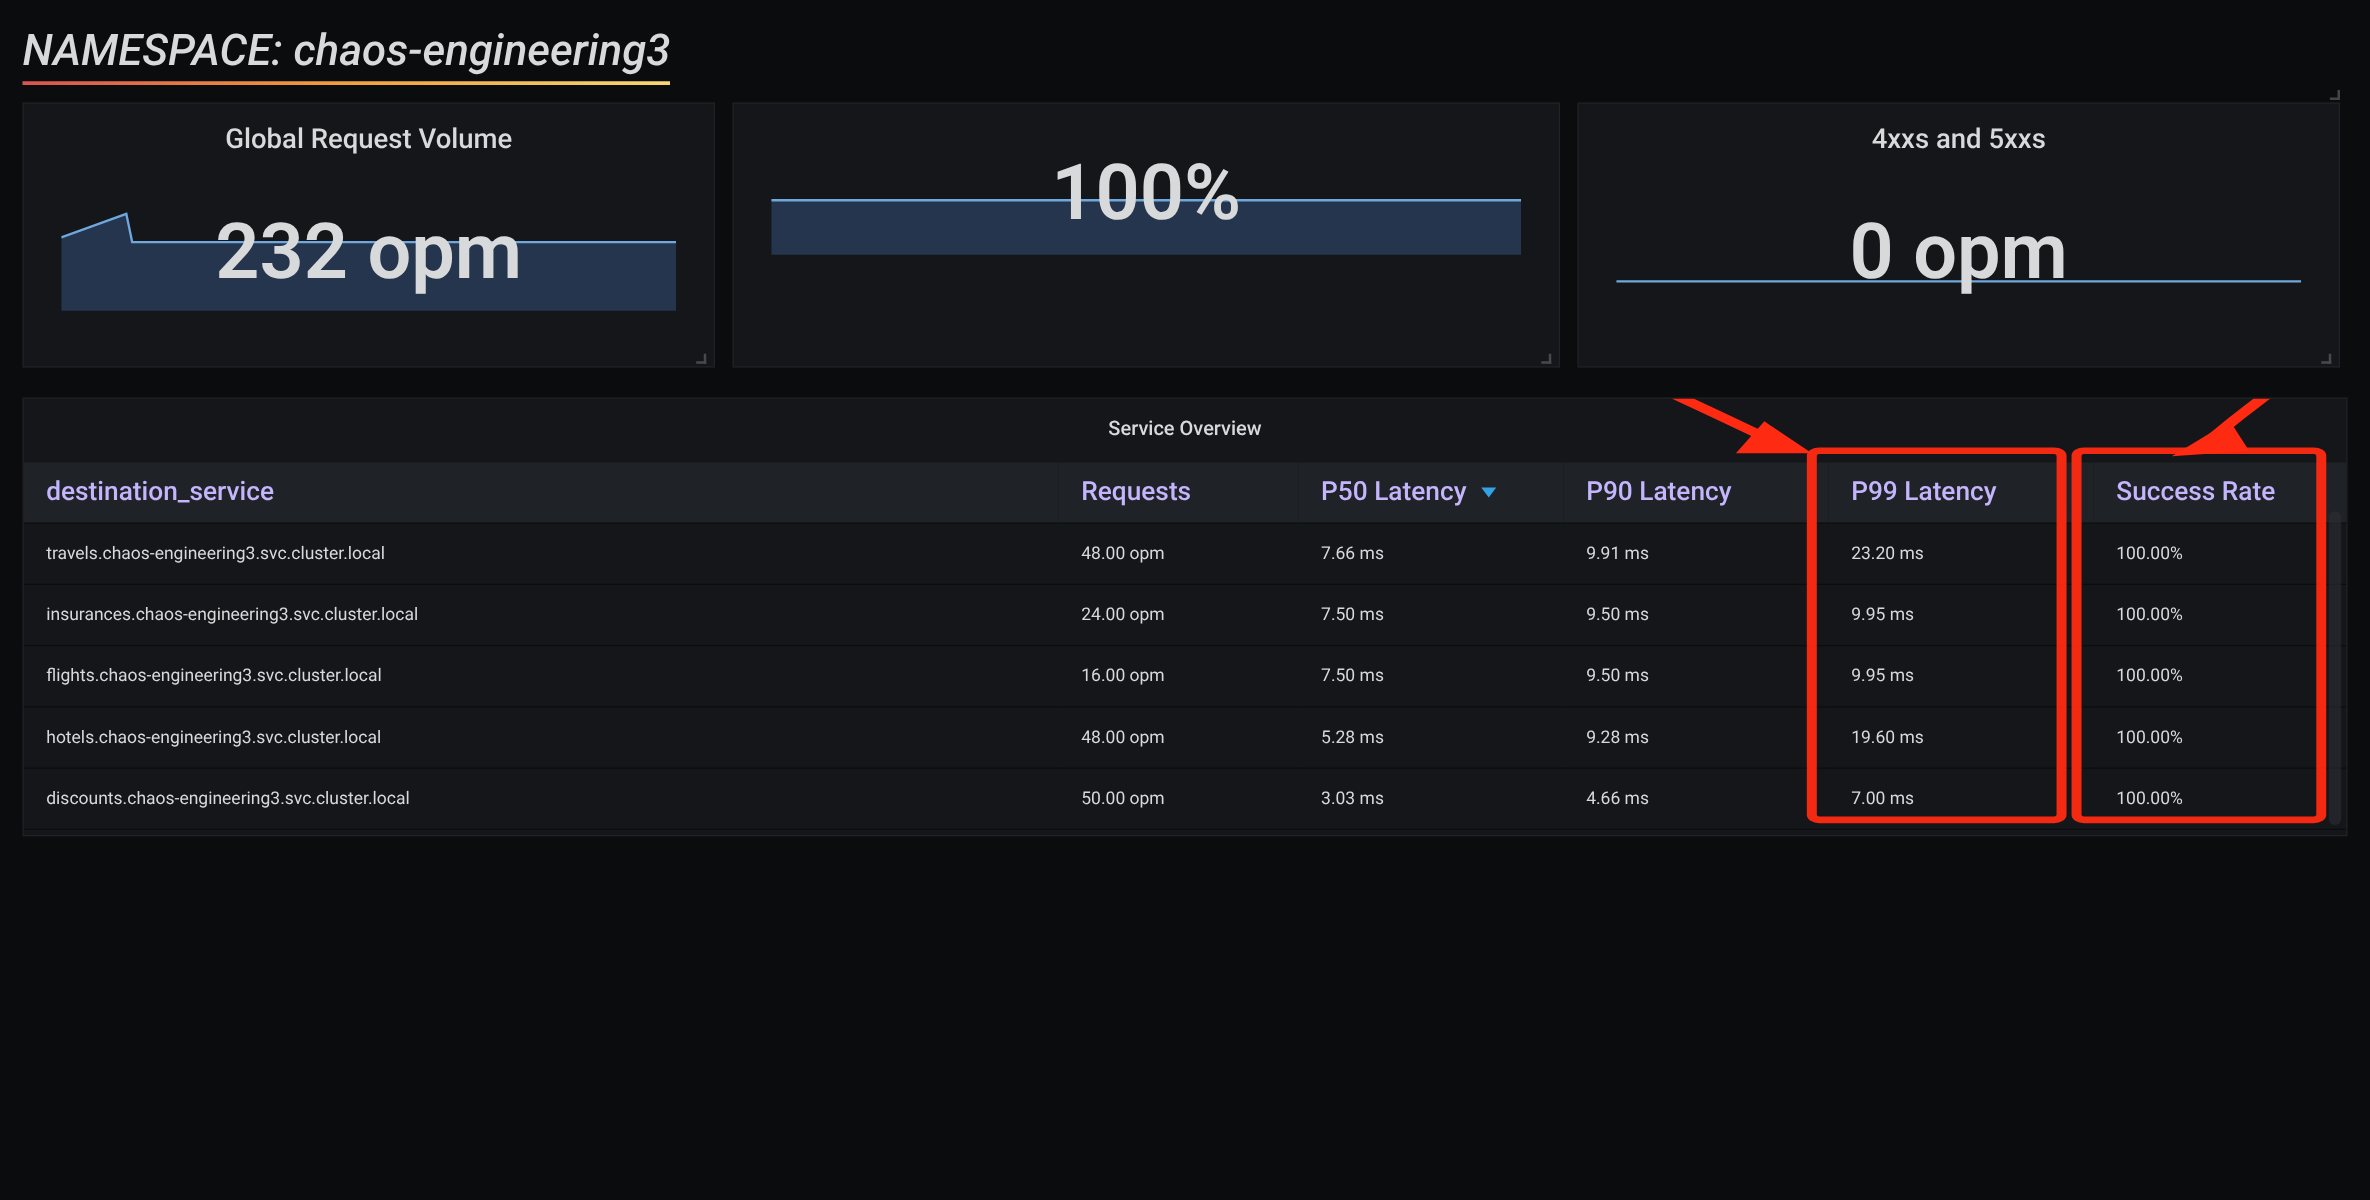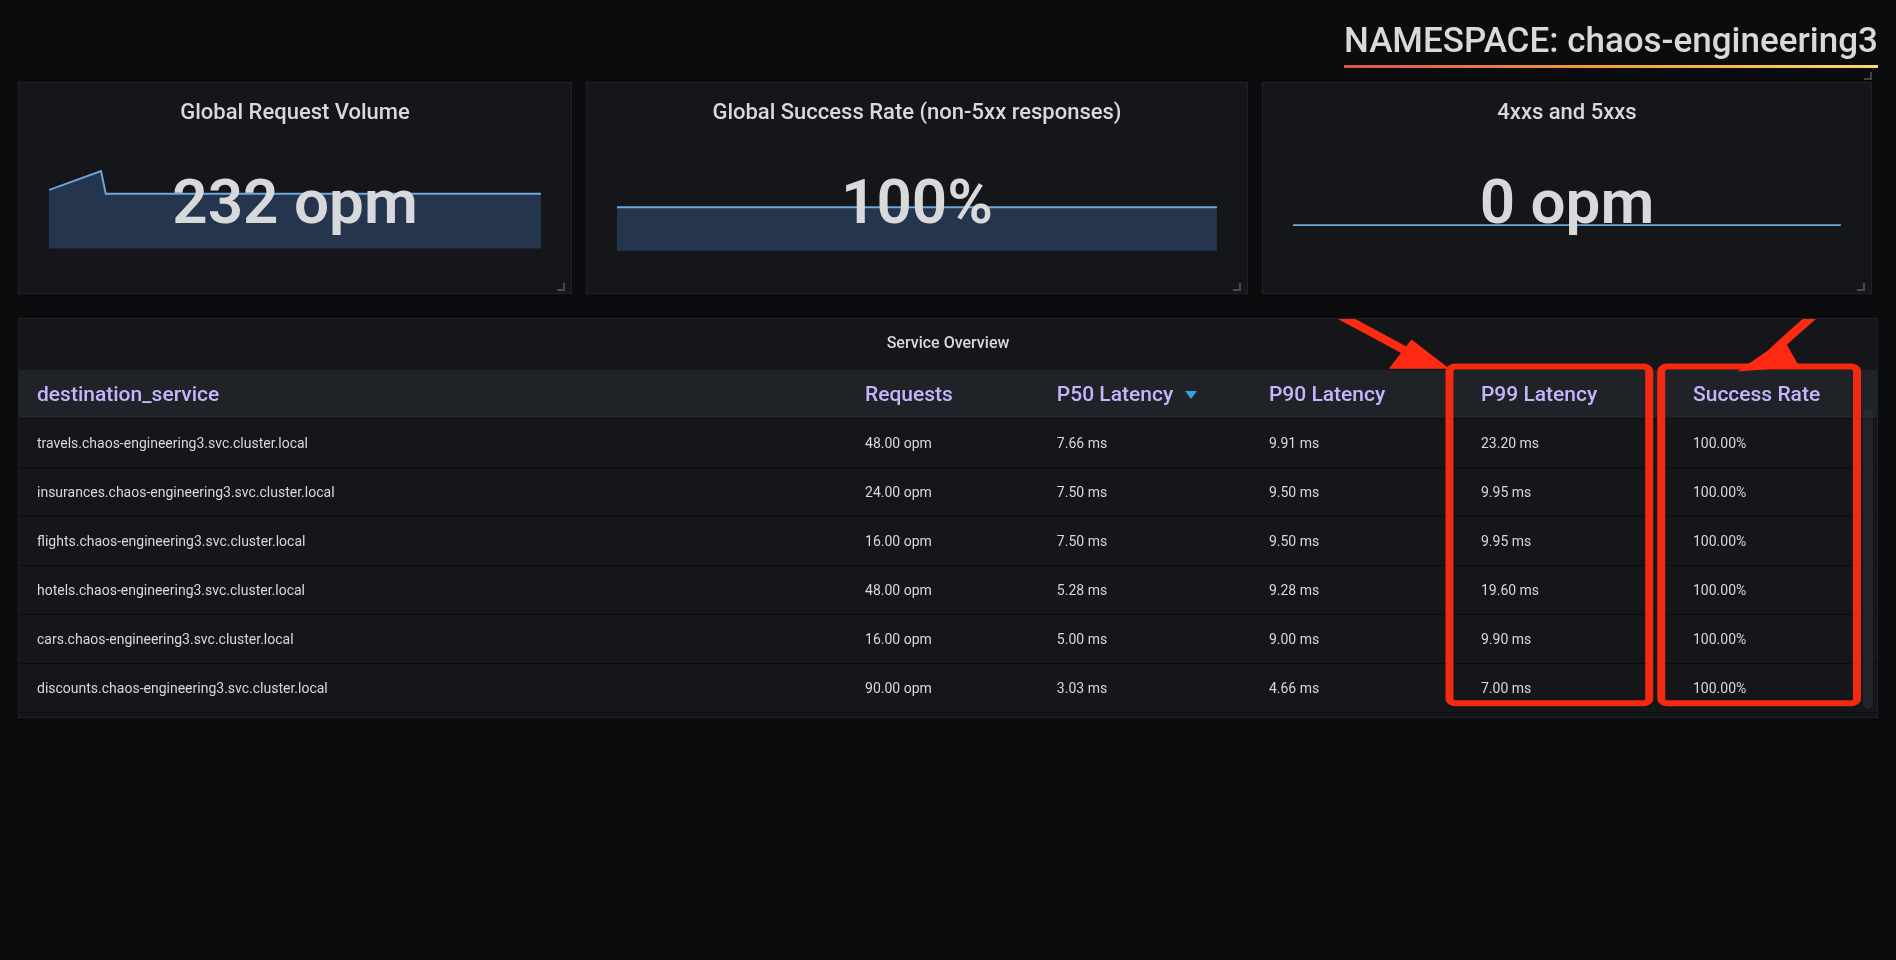--- a/index.html
+++ b/index.html
@@ -11,23 +11,24 @@
     color: #d8d9da;
     overflow: hidden;
   }
 
   .page {
     padding: 12px 18px;
   }
 
   
   .title-panel {
-    text-align: right;
+    text-align: left;
     padding: 8px 0 14px 0;
     position: relative;
+    font-style: italic;
   }
   .title-text {
     font-size: 35px;
     font-weight: 500;
     color: #d8d9da;
     display: inline-block;
     padding-bottom: 4px;
     border-bottom: 3px solid;
     border-image: linear-gradient(90deg, #d9534f 0%, #f2a03d 50%, #f7d774 100%) 1;
   }
@@ -189,21 +190,20 @@
         <svg class="spark" viewBox="0 0 520 100" preserveAspectRatio="none">
           <path class="area" d="M0,100 L0,38 L55,18 L60,42 L520,42 L520,100 Z"></path>
           <path class="line" d="M0,38 L55,18 L60,42 L520,42"></path>
         </svg>
         <div class="stat-value">232 opm</div>
       </div>
       <span class="panel-resize"></span>
     </div>
 
     <div class="stat-card w2">
-      <div class="stat-title">Global Success Rate (non-5xx responses)</div>
       <div class="stat-value-wrap">
         <svg class="spark" viewBox="0 0 620 100" preserveAspectRatio="none">
           <path class="area" d="M0,100 L0,55 L620,55 L620,100 Z"></path>
           <path class="line" d="M0,55 L620,55"></path>
         </svg>
         <div class="stat-value">100%</div>
       </div>
       <span class="panel-resize"></span>
     </div>
 
@@ -276,30 +276,22 @@
           </tr>
           <tr>
             <td>hotels.chaos-engineering3.svc.cluster.local</td>
             <td>48.00 opm</td>
             <td>5.28 ms</td>
             <td>9.28 ms</td>
             <td>19.60 ms</td>
             <td>100.00%</td>
           </tr>
           <tr>
-            <td>cars.chaos-engineering3.svc.cluster.local</td>
-            <td>16.00 opm</td>
-            <td>5.00 ms</td>
-            <td>9.00 ms</td>
-            <td>9.90 ms</td>
-            <td>100.00%</td>
-          </tr>
-          <tr>
             <td>discounts.chaos-engineering3.svc.cluster.local</td>
-            <td>90.00 opm</td>
+            <td>50.00 opm</td>
             <td>3.03 ms</td>
             <td>4.66 ms</td>
             <td>7.00 ms</td>
             <td>100.00%</td>
           </tr>
         </tbody>
     </table>
 
     <div class="scroll-stub"></div>
 

